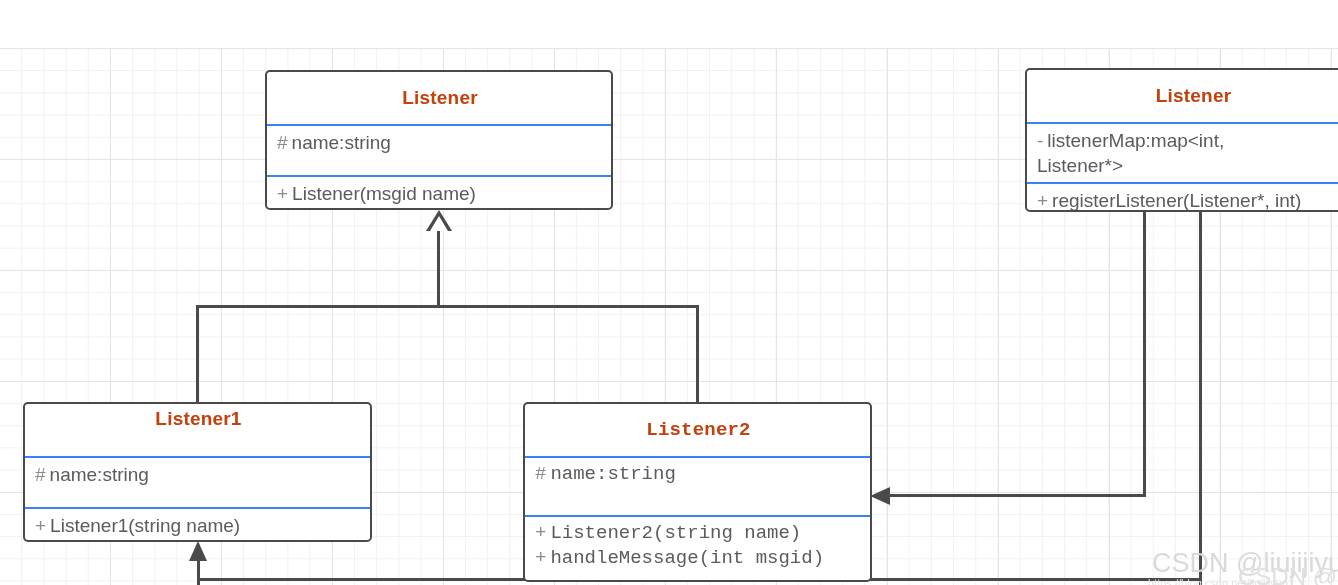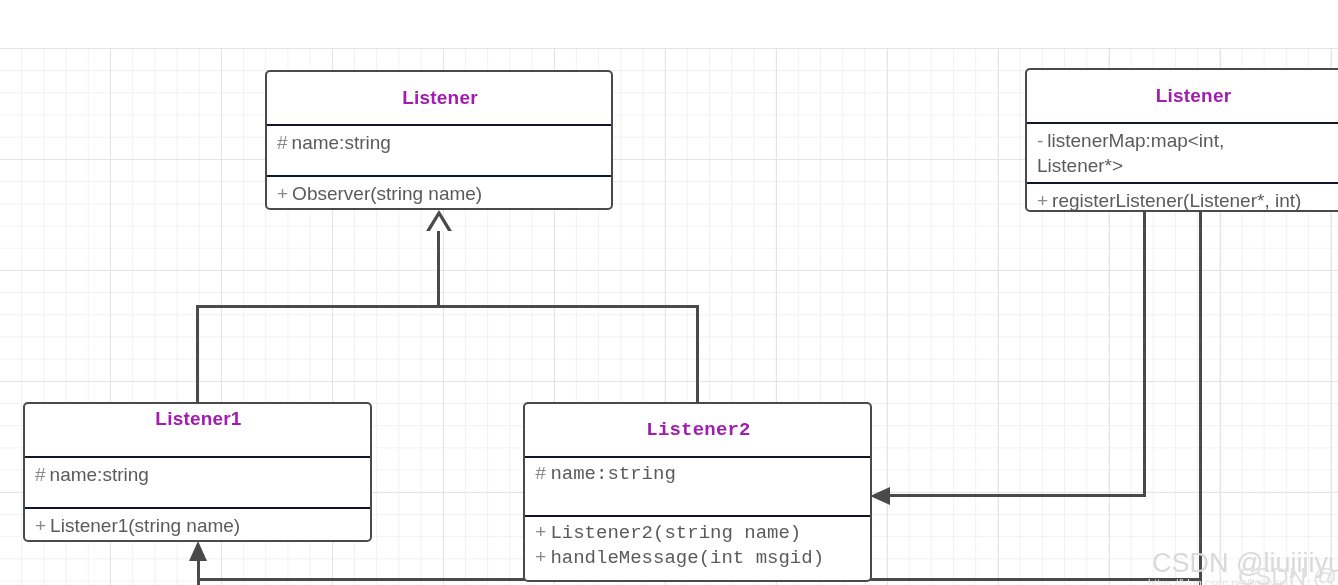--- a/index.html
+++ b/index.html
@@ -46,25 +46,25 @@
     background: #ffffff;
     border: 2px solid #4a4a4a;
     border-radius: 5px;
     overflow: hidden;
     z-index: 5;
   }
   .uml-title {
     text-align: center;
     font-weight: bold;
     font-size: 19px;
-    color: #a21caf;
+    color: #c2410c;
     letter-spacing: 0.2px;
   }
   .uml-sep {
-    border-top: 2px solid #0f172a;
+    border-top: 2px solid #3b82f6;
   }
   .uml-compartment {
     padding: 4px 8px 4px 10px;
   }
   .uml-line {
     font-size: 19px;
     color: #5b5b5b;
     line-height: 25px;
     white-space: nowrap;
   }
@@ -160,21 +160,21 @@
     <div class="uml-compartment" style="height:44px; display:flex; align-items:center; justify-content:center;">
       <div class="uml-title">Listener</div>
     </div>
     <div class="uml-sep uml-compartment" style="height:41px;">
       <div class="uml-line">
         <span class="uml-vis">#</span><span>name:string</span>
       </div>
     </div>
     <div class="uml-sep uml-compartment" style="height:55px;">
       <div class="uml-line">
-        <span class="uml-vis">+</span><span>Observer(string name)</span>
+        <span class="uml-vis">+</span><span>Listener(msgid name)</span>
       </div>
       <div class="uml-line">
         <span class="uml-vis">+</span><span>handleMessage(int msgid)</span>
       </div>
     </div>
   </div>
 
   <div class="uml-class" style="left:1025px; top:68px; width:348px; height:144px;">
     <div class="uml-compartment" style="height:44px; display:flex; align-items:center; justify-content:center; width:313px;">
       <div class="uml-title">Listener</div>

